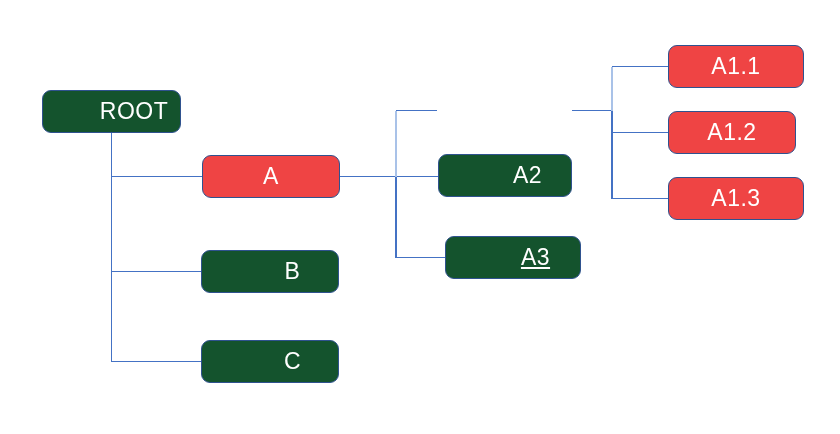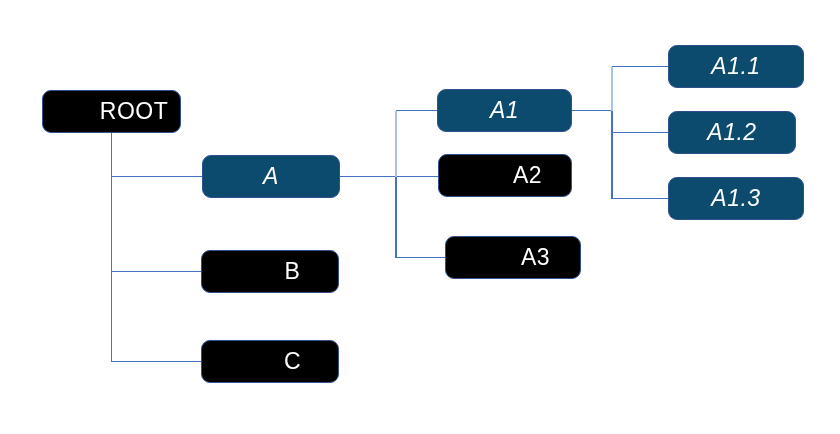--- a/index.html
+++ b/index.html
@@ -24,30 +24,30 @@
     border-radius: 9px;
     display: flex;
     align-items: center;
     justify-content: center;
     color: #ffffff;
     font-size: 23px;
     letter-spacing: 0.5px;
     cursor: default;
     user-select: none;
   }
-  .node.blue   { background: #000000; padding-left: 45px; }
-  .node.orange { background: #0c4a6e; font-style: italic; }
+  .node.blue   { background: #14532d; padding-left: 45px; }
+  .node.orange { background: #ef4444; }
 
   .n-root { left: 42px;  top: 90px;  width: 139px; }
   .n-a    { left: 202px; top: 155px; width: 138px; }
   .n-b    { left: 201px; top: 250px; width: 138px; }
   .n-c    { left: 201px; top: 340px; width: 138px; }
   .n-a1   { left: 437px; top: 89px;  width: 135px; }
   .n-a2   { left: 438px; top: 154px; width: 134px; justify-content: center; }
-  .n-a3   { left: 445px; top: 236px; width: 136px; }
+  .n-a3   { left: 445px; top: 236px; width: 136px; text-decoration: underline; }
   .n-a11  { left: 668px; top: 45px;  width: 136px; }
   .n-a12  { left: 668px; top: 111px; width: 128px; }
   .n-a13  { left: 668px; top: 177px; width: 136px; justify-content: center; }
 </style>
 </head>
 <body>
 
 <div class="stage">
 
   <svg class="connectors" viewBox="0 0 840 434" xmlns="http://www.w3.org/2000/svg" fill="none" stroke="#4472C4" stroke-width="1.4" shape-rendering="crispEdges">
@@ -76,23 +76,20 @@
   </div>
   <div class="node orange n-a">
     <span>A</span>
   </div>
   <div class="node blue n-b">
     <span>B</span>
   </div>
   <div class="node blue n-c">
     <span>C</span>
   </div>
-  <div class="node orange n-a1">
-    <span>A1</span>
-  </div>
   <div class="node blue n-a2">
     <span>A2</span>
   </div>
   <div class="node blue n-a3">
     <span>A3</span>
   </div>
   <div class="node orange n-a11">
     <span>A1.1</span>
   </div>
   <div class="node orange n-a12">

